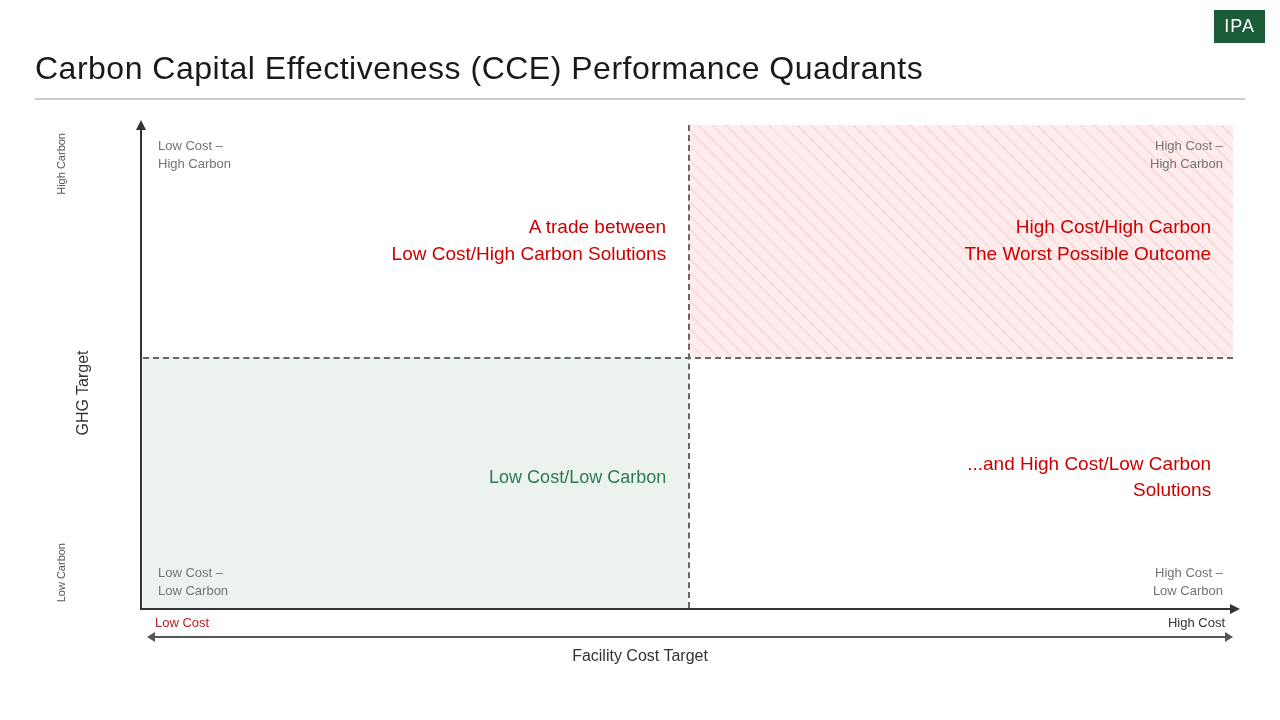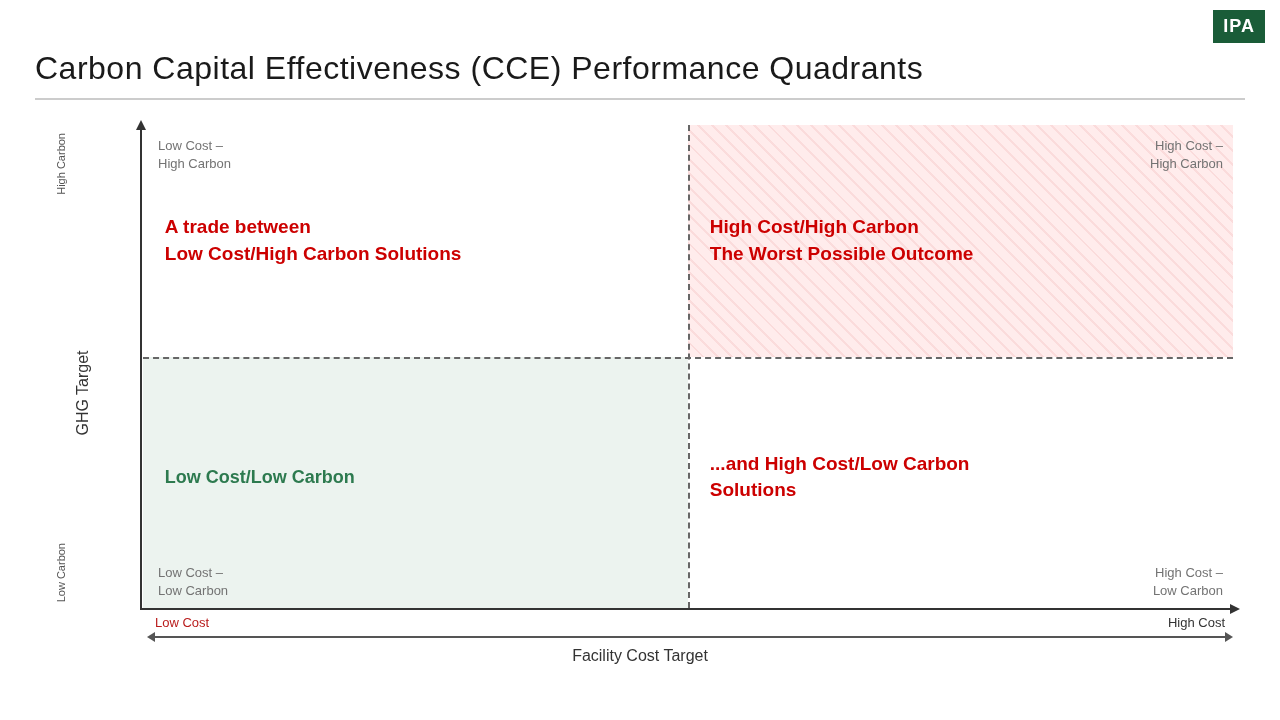--- a/index.html
+++ b/index.html
@@ -12,21 +12,21 @@
       position: relative;
     }
 
     
     .ipa-logo {
       position: absolute;
       top: 10px;
       right: 15px;
       background: #1a5c38;
       color: white;
-      font-weight: bold;
+      font-weight: normal;
       font-size: 18px;
       padding: 6px 10px;
       letter-spacing: 1px;
     }
 
     
     .page-title {
       position: absolute;
       top: 50px;
       left: 35px;
@@ -277,23 +277,23 @@
 
     .corner-tl { top: 12px; left: 15px; }
     .corner-tr { top: 12px; right: 10px; text-align: right; }
     .corner-bl { bottom: 8px; left: 15px; }
     .corner-br { bottom: 8px; right: 10px; text-align: right; }
 
     
     .q-label {
       position: absolute;
       font-size: 19px;
-      font-weight: 700;
+      font-weight: 400;
       color: #cc0000;
-      text-align: left;
+      text-align: right;
       line-height: 1.4;
     }
 
     .q-label-tl {
       top: 24%;
       left: 2%;
       width: 46%;
       transform: translateY(-50%);
     }
 

